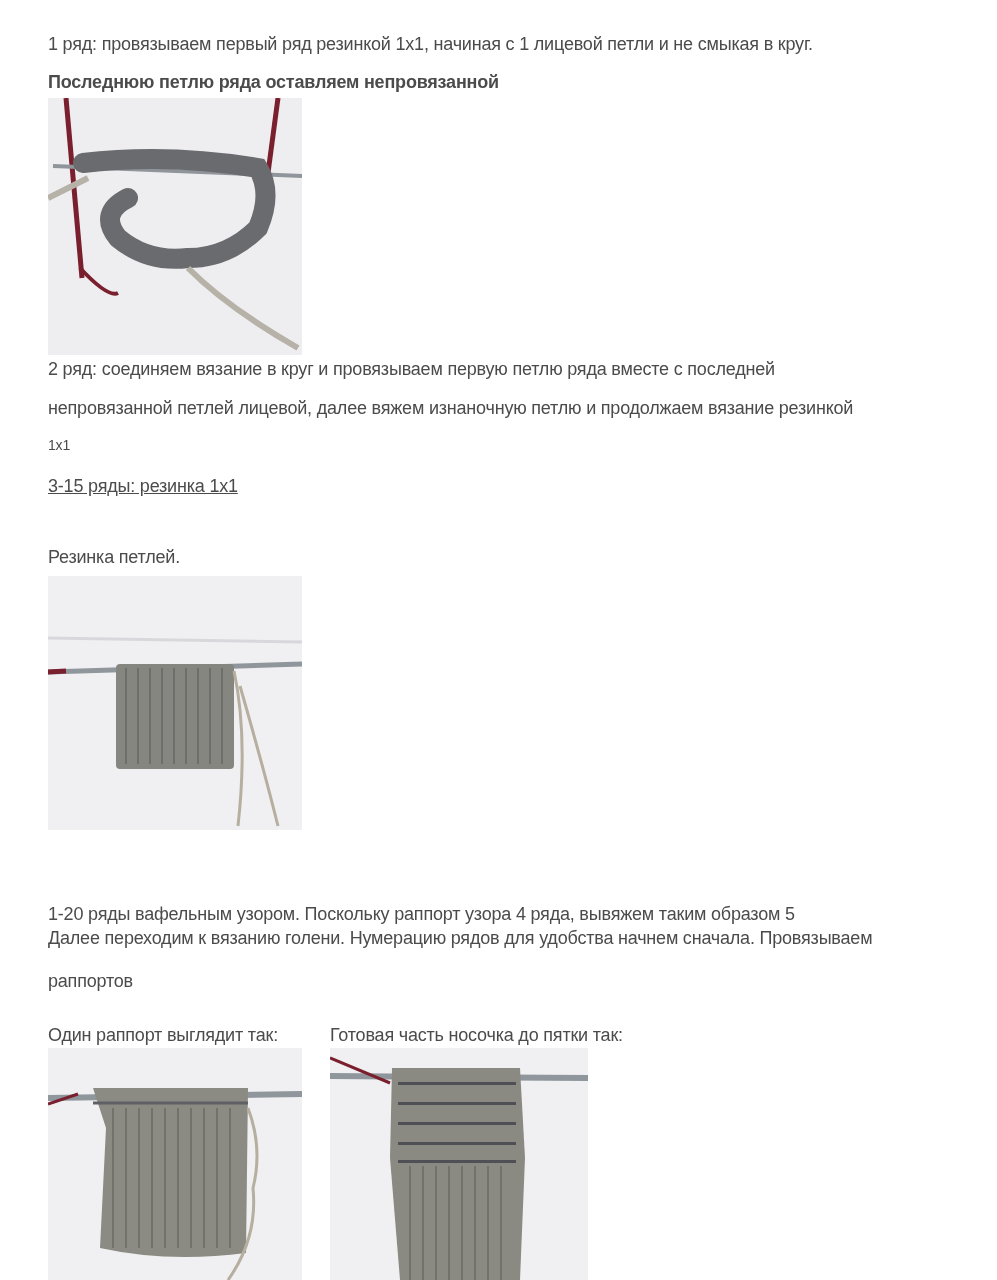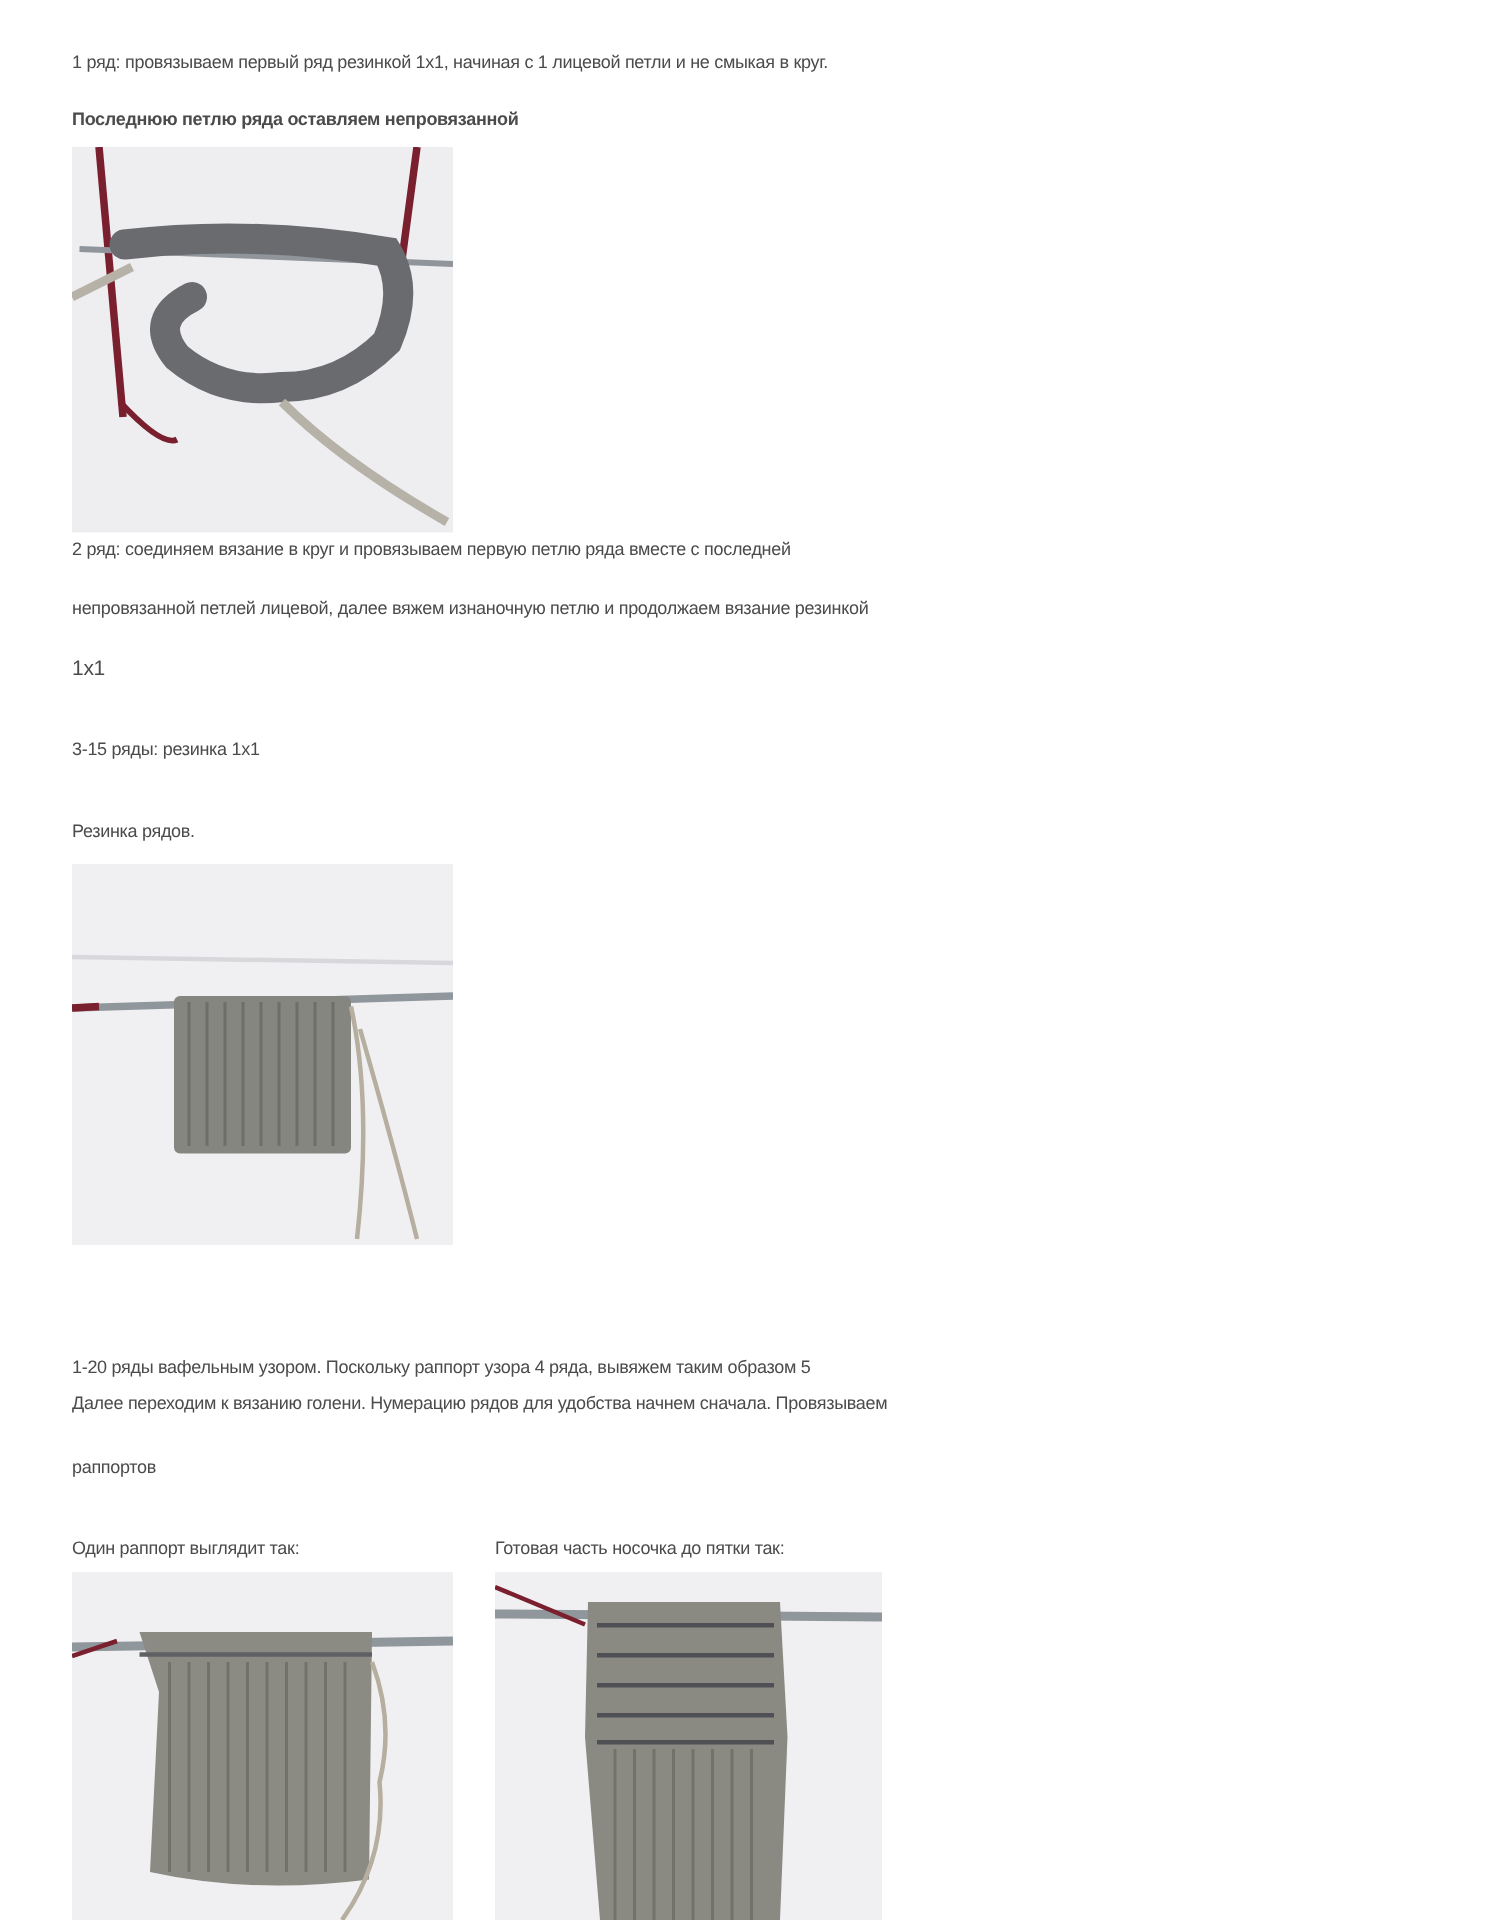--- a/index.html
+++ b/index.html
@@ -1,18 +1,18 @@
 <!DOCTYPE html>
 <html><head>
 <meta charset="utf-8">
 <style>
   html, body { margin:0; padding:0; background:#ffffff; }
   body { width:997px; height:1280px; position:relative; overflow:hidden;
          font-family:"Liberation Sans", sans-serif; color:#4a4a4a; }
-  .t { position:absolute; left:48px; font-size:12px; letter-spacing:-0.2px; white-space:nowrap; color:#4b4b4b; }
+  .t { position:absolute; left:48px; font-size:18px; letter-spacing:-0.2px; white-space:nowrap; color:#4b4b4b; }
   .photo { position:absolute; background:#f1f1f3; overflow:hidden; }
   .photo svg { display:block; width:100%; height:100%; }
 </style>
 </head>
 <body>
 
 <div>
 
   <div class="t" style="top:34px;">1 ряд: провязываем первый ряд резинкой 1х1, начиная с 1 лицевой петли и не смыкая в круг.</div>
   <div class="t" style="top:72px;font-weight:bold;">Последнюю петлю ряда оставляем непровязанной</div>
@@ -27,22 +27,22 @@
       <path d="M35 65 Q120 55 210 70 Q225 95 210 130 Q180 160 140 160 Q100 165 70 140 Q50 115 80 100" stroke="#6a6b6f" stroke-width="20" fill="none" stroke-linecap="round"></path>
       <path d="M0 100 L40 80" stroke="#b7b2a8" stroke-width="6"></path>
       <path d="M140 170 Q180 210 250 250" stroke="#b7b2a8" stroke-width="6" fill="none"></path>
     </svg>
   </div>
 
   <div class="t" style="top:359px;">2 ряд: соединяем вязание в круг и провязываем первую петлю ряда вместе с последней</div>
   <div class="t" style="top:398px;">непровязанной петлей лицевой, далее вяжем изнаночную петлю и продолжаем вязание резинкой</div>
   <div class="t" style="top:437px; font-size:14px;">1х1</div>
 
-  <div class="t" style="top:492px;">3-15 ряды: резинка 1х1</div>
-  <div class="t" style="top:547px;">Резинка рядов.</div>
+  <div class="t" style="top:476px;text-decoration:underline;">3-15 ряды: резинка 1х1</div>
+  <div class="t" style="top:547px;">Резинка петлей.</div>
 
   <div class="photo" style="left:48px; top:576px; width:254px; height:254px;">
     <svg viewBox="0 0 254 254" preserveAspectRatio="none">
       <rect width="254" height="254" fill="#f0f0f3"></rect>
       <line x1="0" y1="62" x2="254" y2="66" stroke="#d8d8dc" stroke-width="3"></line>
       <line x1="0" y1="96" x2="254" y2="88" stroke="#8f969c" stroke-width="5"></line>
       <line x1="0" y1="96" x2="18" y2="95" stroke="#7a1f2e" stroke-width="5"></line>
       <rect x="68" y="88" width="118" height="105" rx="4" fill="#858680"></rect>
       <g stroke="#6e6f6b" stroke-width="2">
         <line x1="78" y1="92" x2="78" y2="188"></line>

